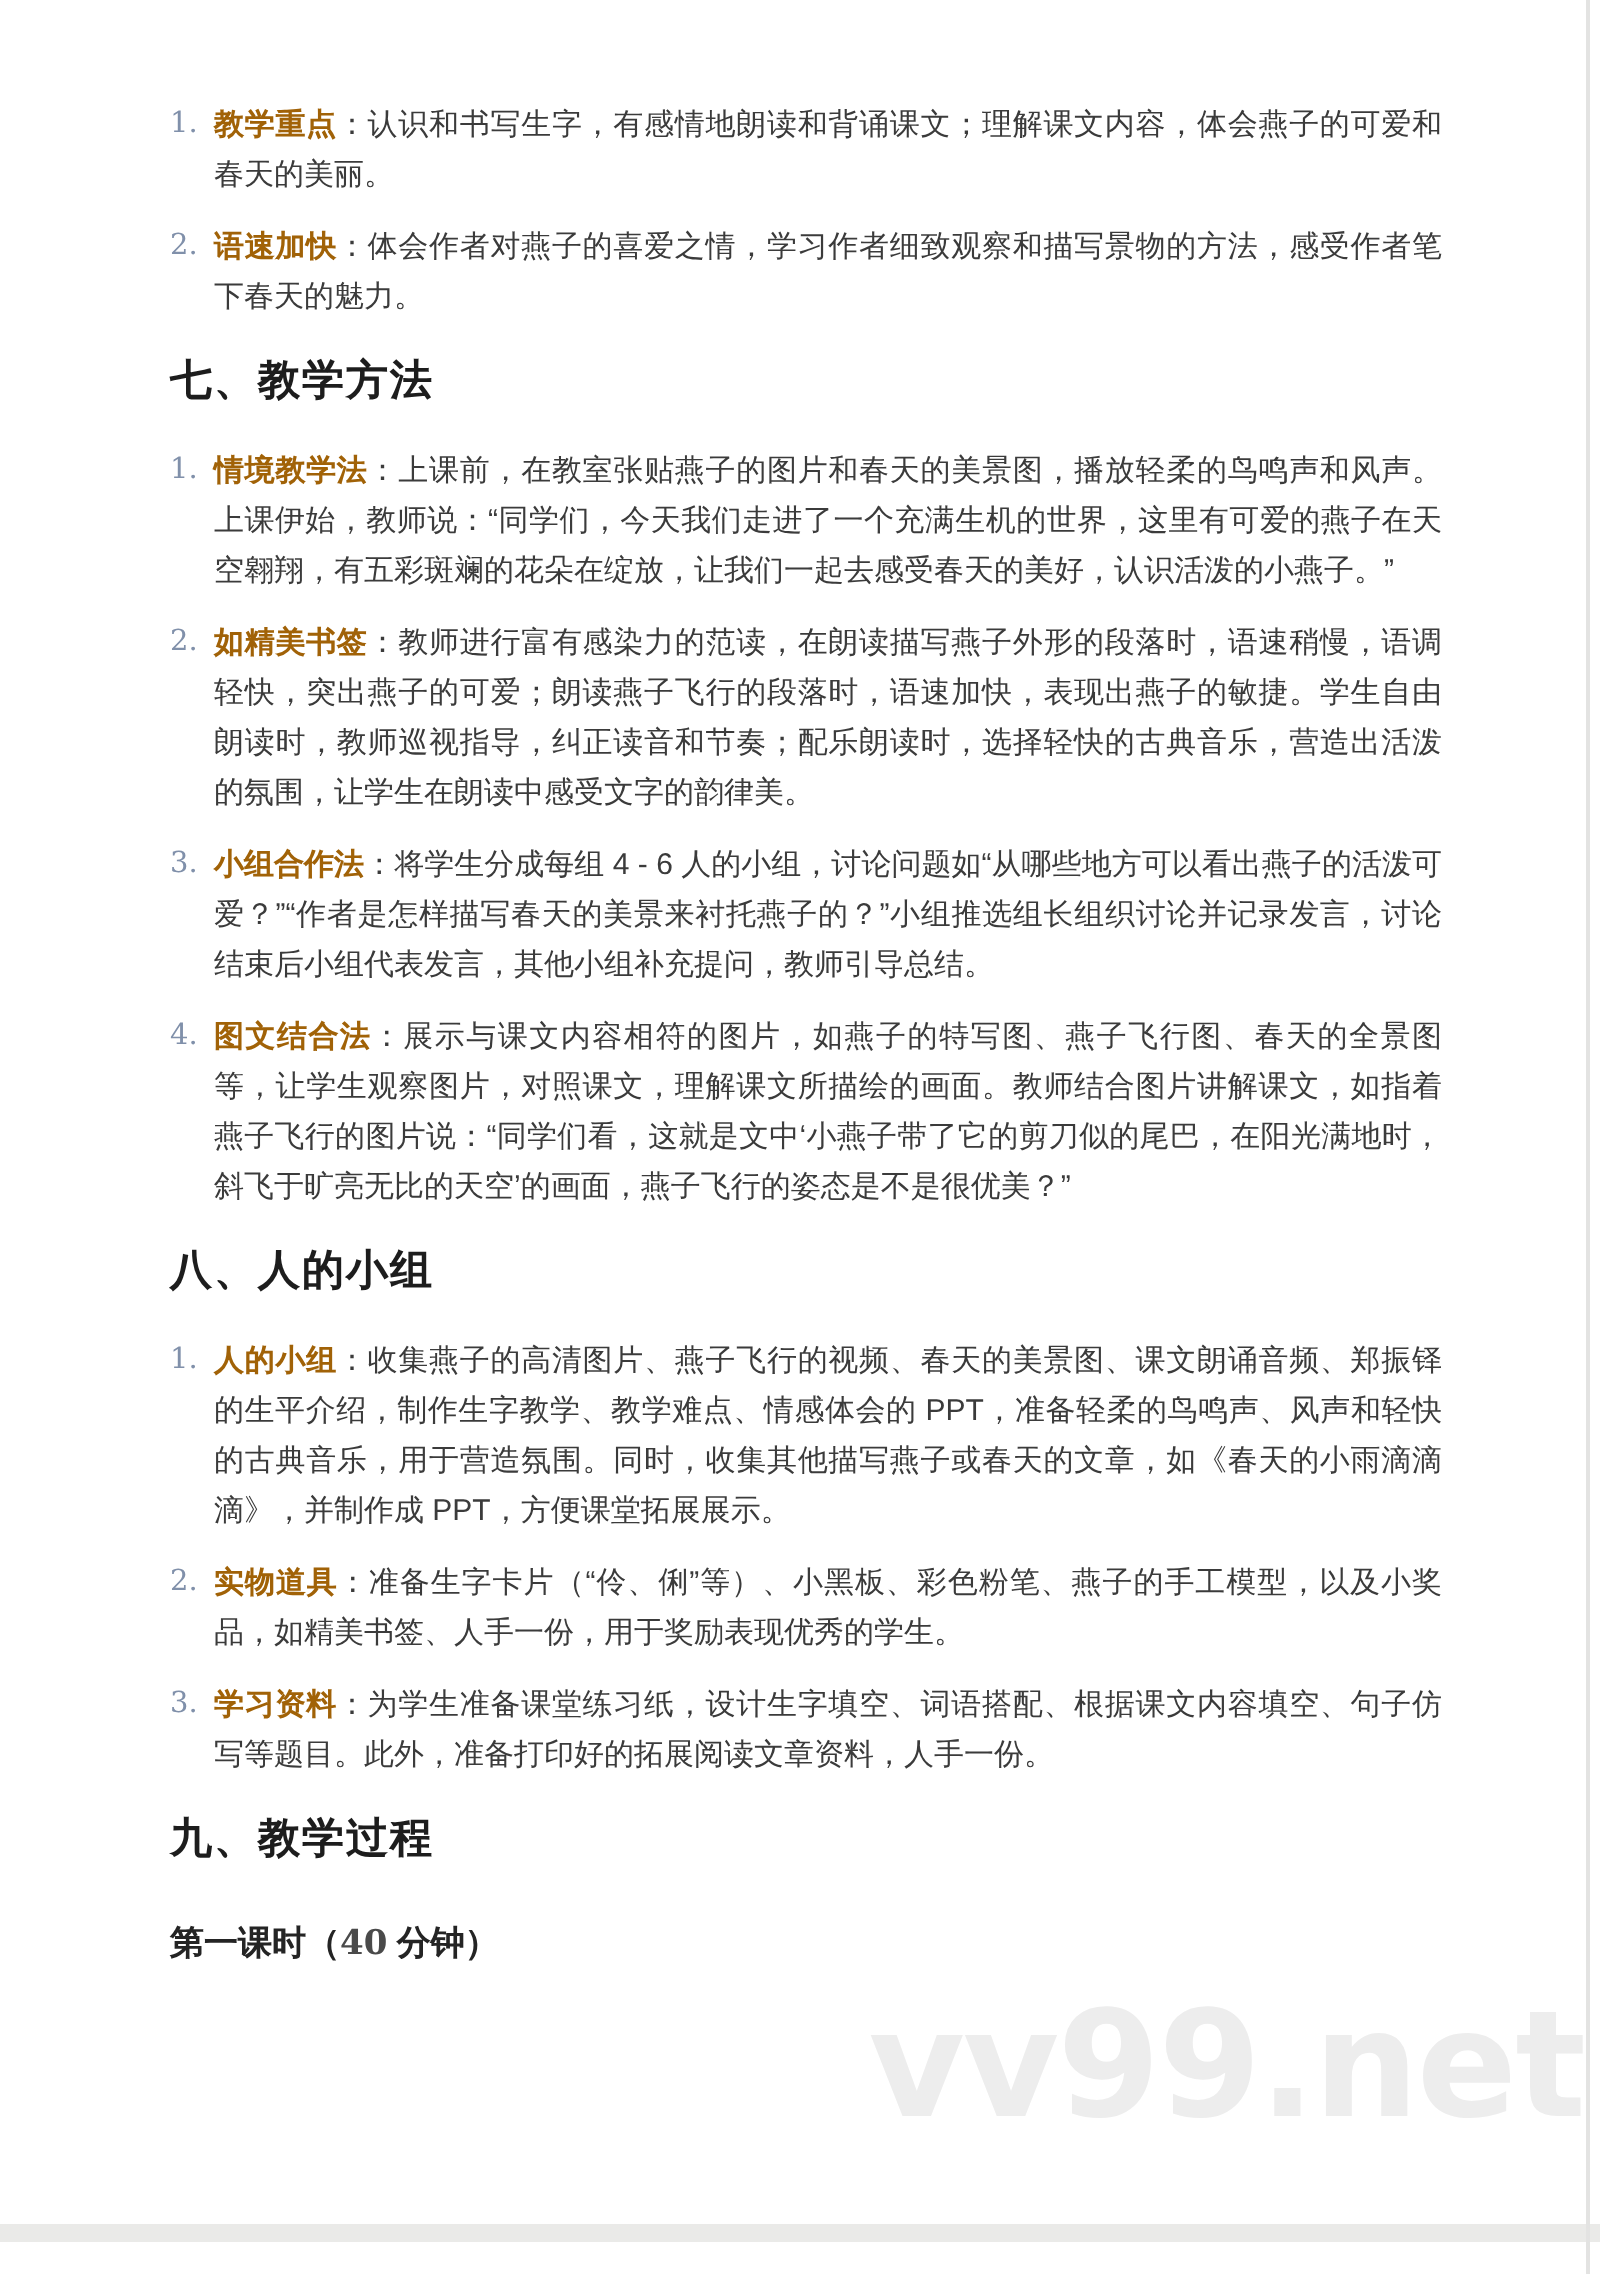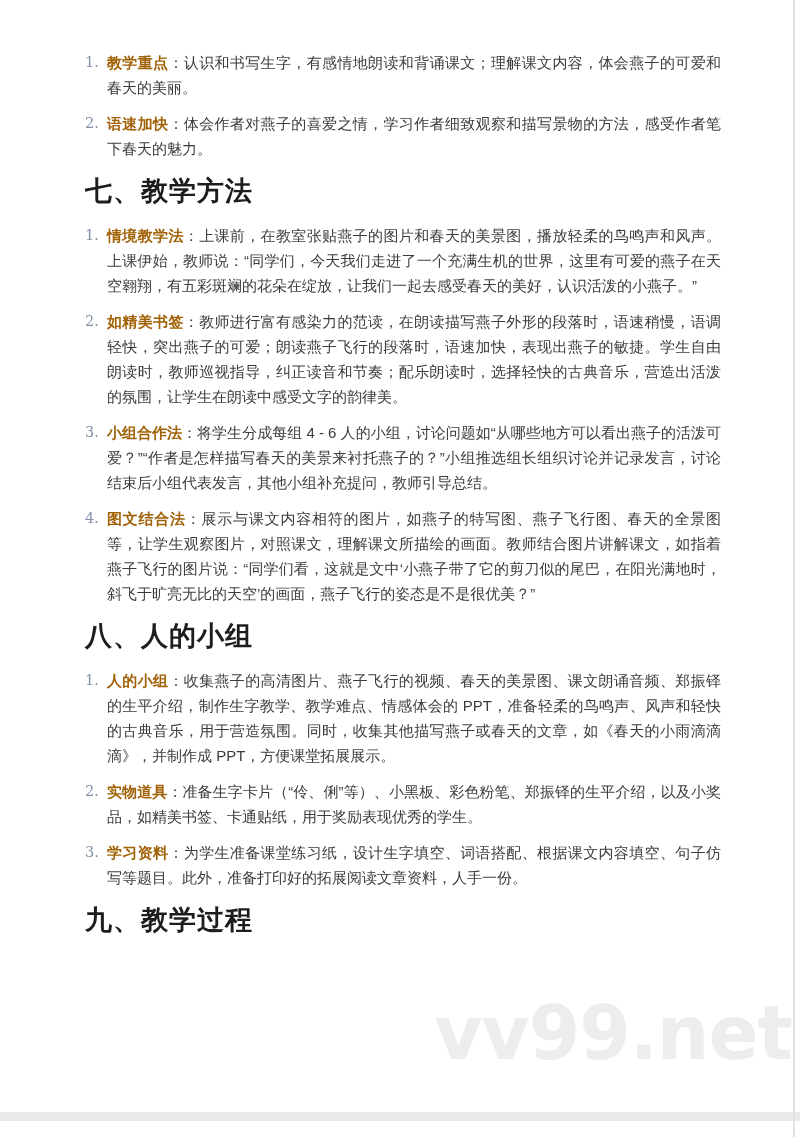--- a/index.html
+++ b/index.html
@@ -27,21 +27,21 @@
   .item .num {
     flex:none;
     width:22px;
     font-family:"DejaVu Serif", serif;
     font-size:14.5px;
     color:#8090aa;
   }
   .item .itext { flex:1; text-align:justify; }
   .item .lbl { font-weight:700; color:#a16207; }
   h2.sec {
-    font-size:27px;
+    font-size:21px;
     font-weight:700;
     color:#1d1d1d;
     letter-spacing:1px;
     margin-top:16px;
     margin-bottom:18px;
     line-height:28px;
   }
   h3.lesson {
     font-size:17px;
     font-weight:700;
@@ -111,27 +111,28 @@
   </div>
 
   <h2 class="sec">八、人的小组</h2>
 
   <div class="item">
     <span class="num">1.</span>
     <span class="itext"><span class="lbl">人的小组</span><span>：收集燕子的高清图片、燕子飞行的视频、春天的美景图、课文朗诵音频、郑振铎的生平介绍，制作生字教学、教学难点、情感体会的 PPT，准备轻柔的鸟鸣声、风声和轻快的古典音乐，用于营造氛围。同时，收集其他描写燕子或春天的文章，如《春天的小雨滴滴滴》，并制作成 PPT，方便课堂拓展展示。</span></span>
   </div>
   <div class="item">
     <span class="num">2.</span>
-    <span class="itext"><span class="lbl">实物道具</span><span>：准备生字卡片（“伶、俐”等）、小黑板、彩色粉笔、郑振铎的生平介绍，以及小奖品，如精美书签、卡通贴纸，用于奖励表现优秀的学生。</span></span>
+    <span class="itext"><span class="lbl">实物道具</span><span>：准备生字卡片（“伶、俐”等）、小黑板、彩色粉笔、燕子的手工模型，以及小奖品，如精美书签、人手一份，用于奖励表现优秀的学生。</span></span>
   </div>
   <div class="item">
     <span class="num">3.</span>
     <span class="itext"><span class="lbl">学习资料</span><span>：为学生准备课堂练习纸，设计生字填空、词语搭配、根据课文内容填空、句子仿写等题目。此外，准备打印好的拓展阅读文章资料，人手一份。</span></span>
   </div>
 
   <h2 class="sec">九、教学过程</h2>
 
+  <h3 class="lesson"><span>第一课时（</span><span class="duration-num">40</span><span> 分钟）</span></h3>
 
 </div>
 
 <div class="watermark">vv99.net</div>
 <div class="page-separator"></div>
 <div class="edge-line"></div>
 
 </body></html>

